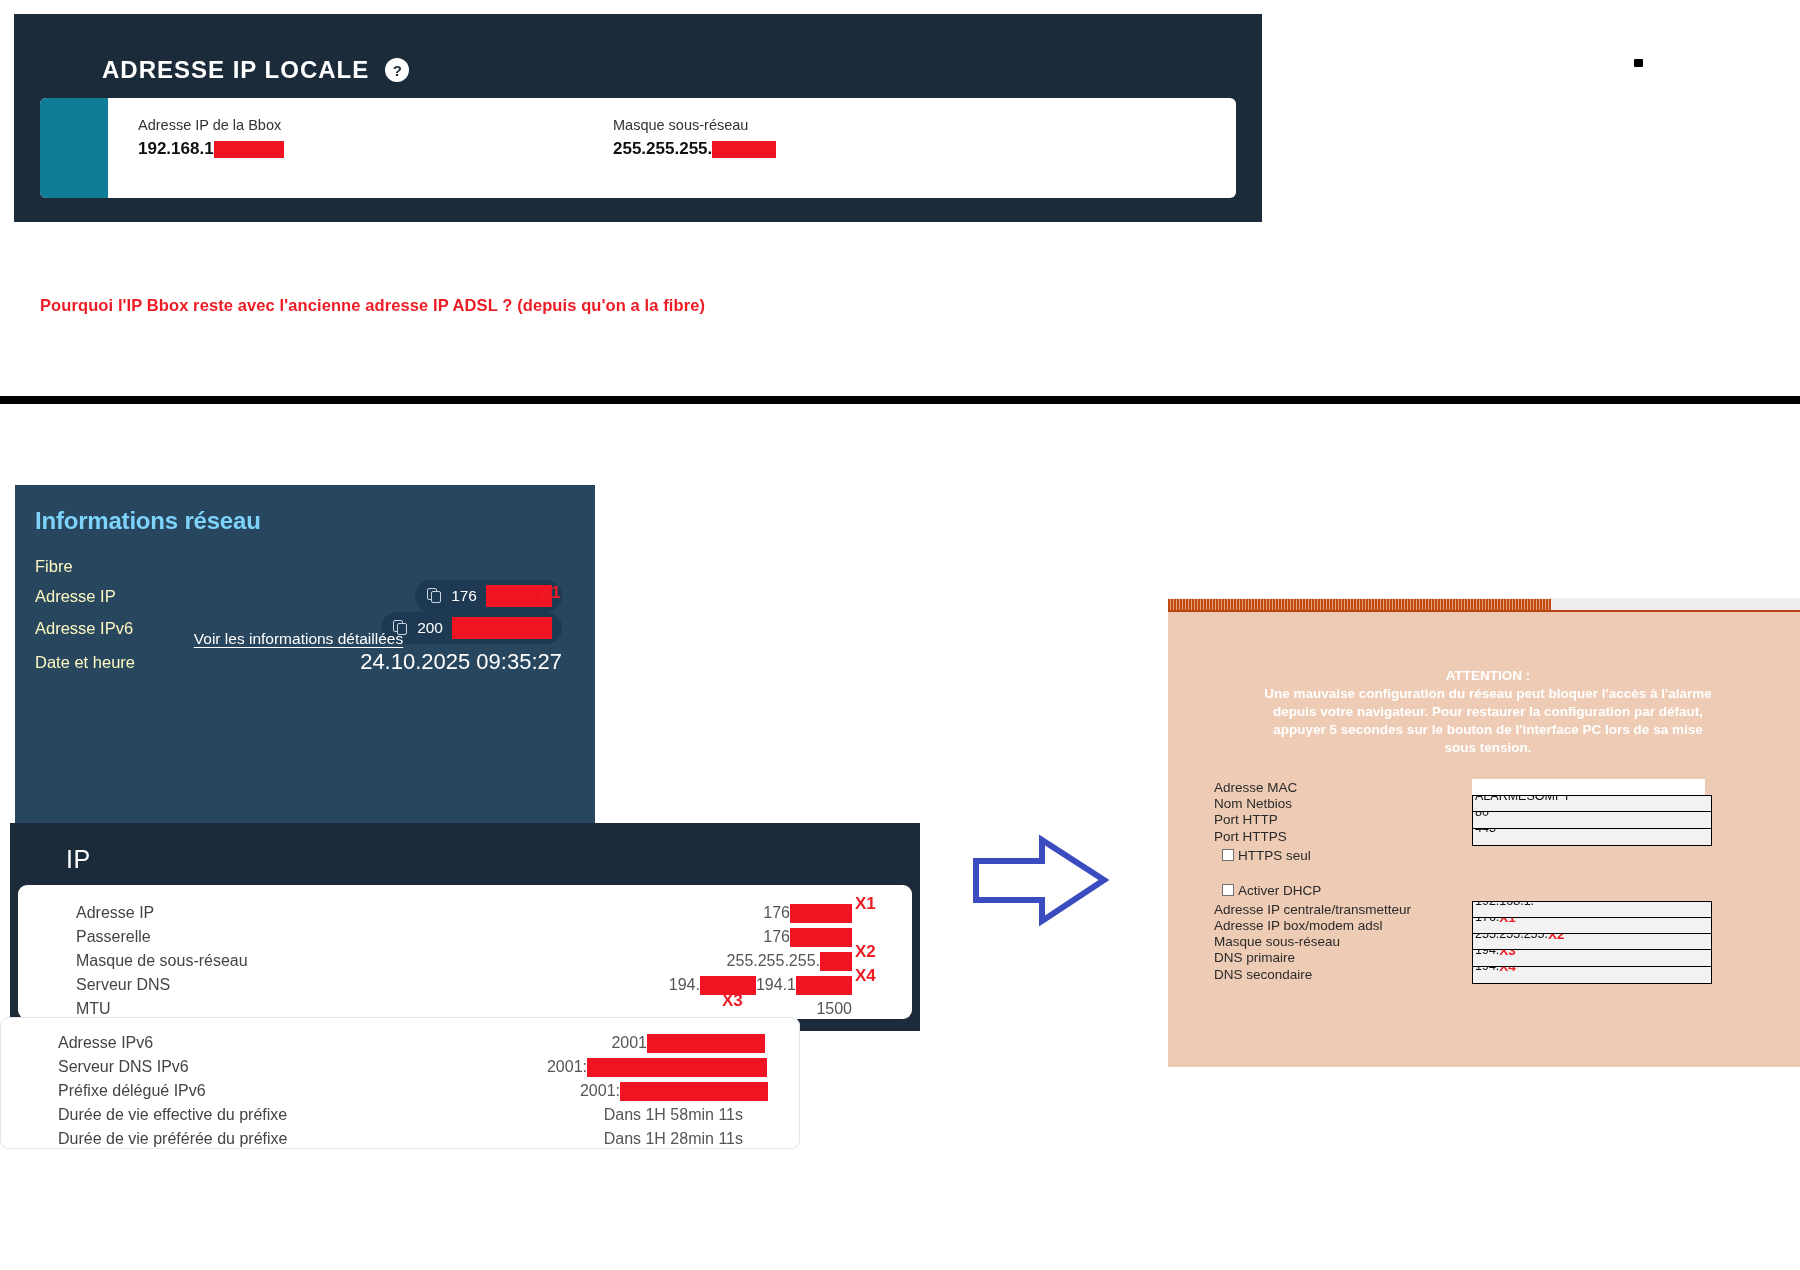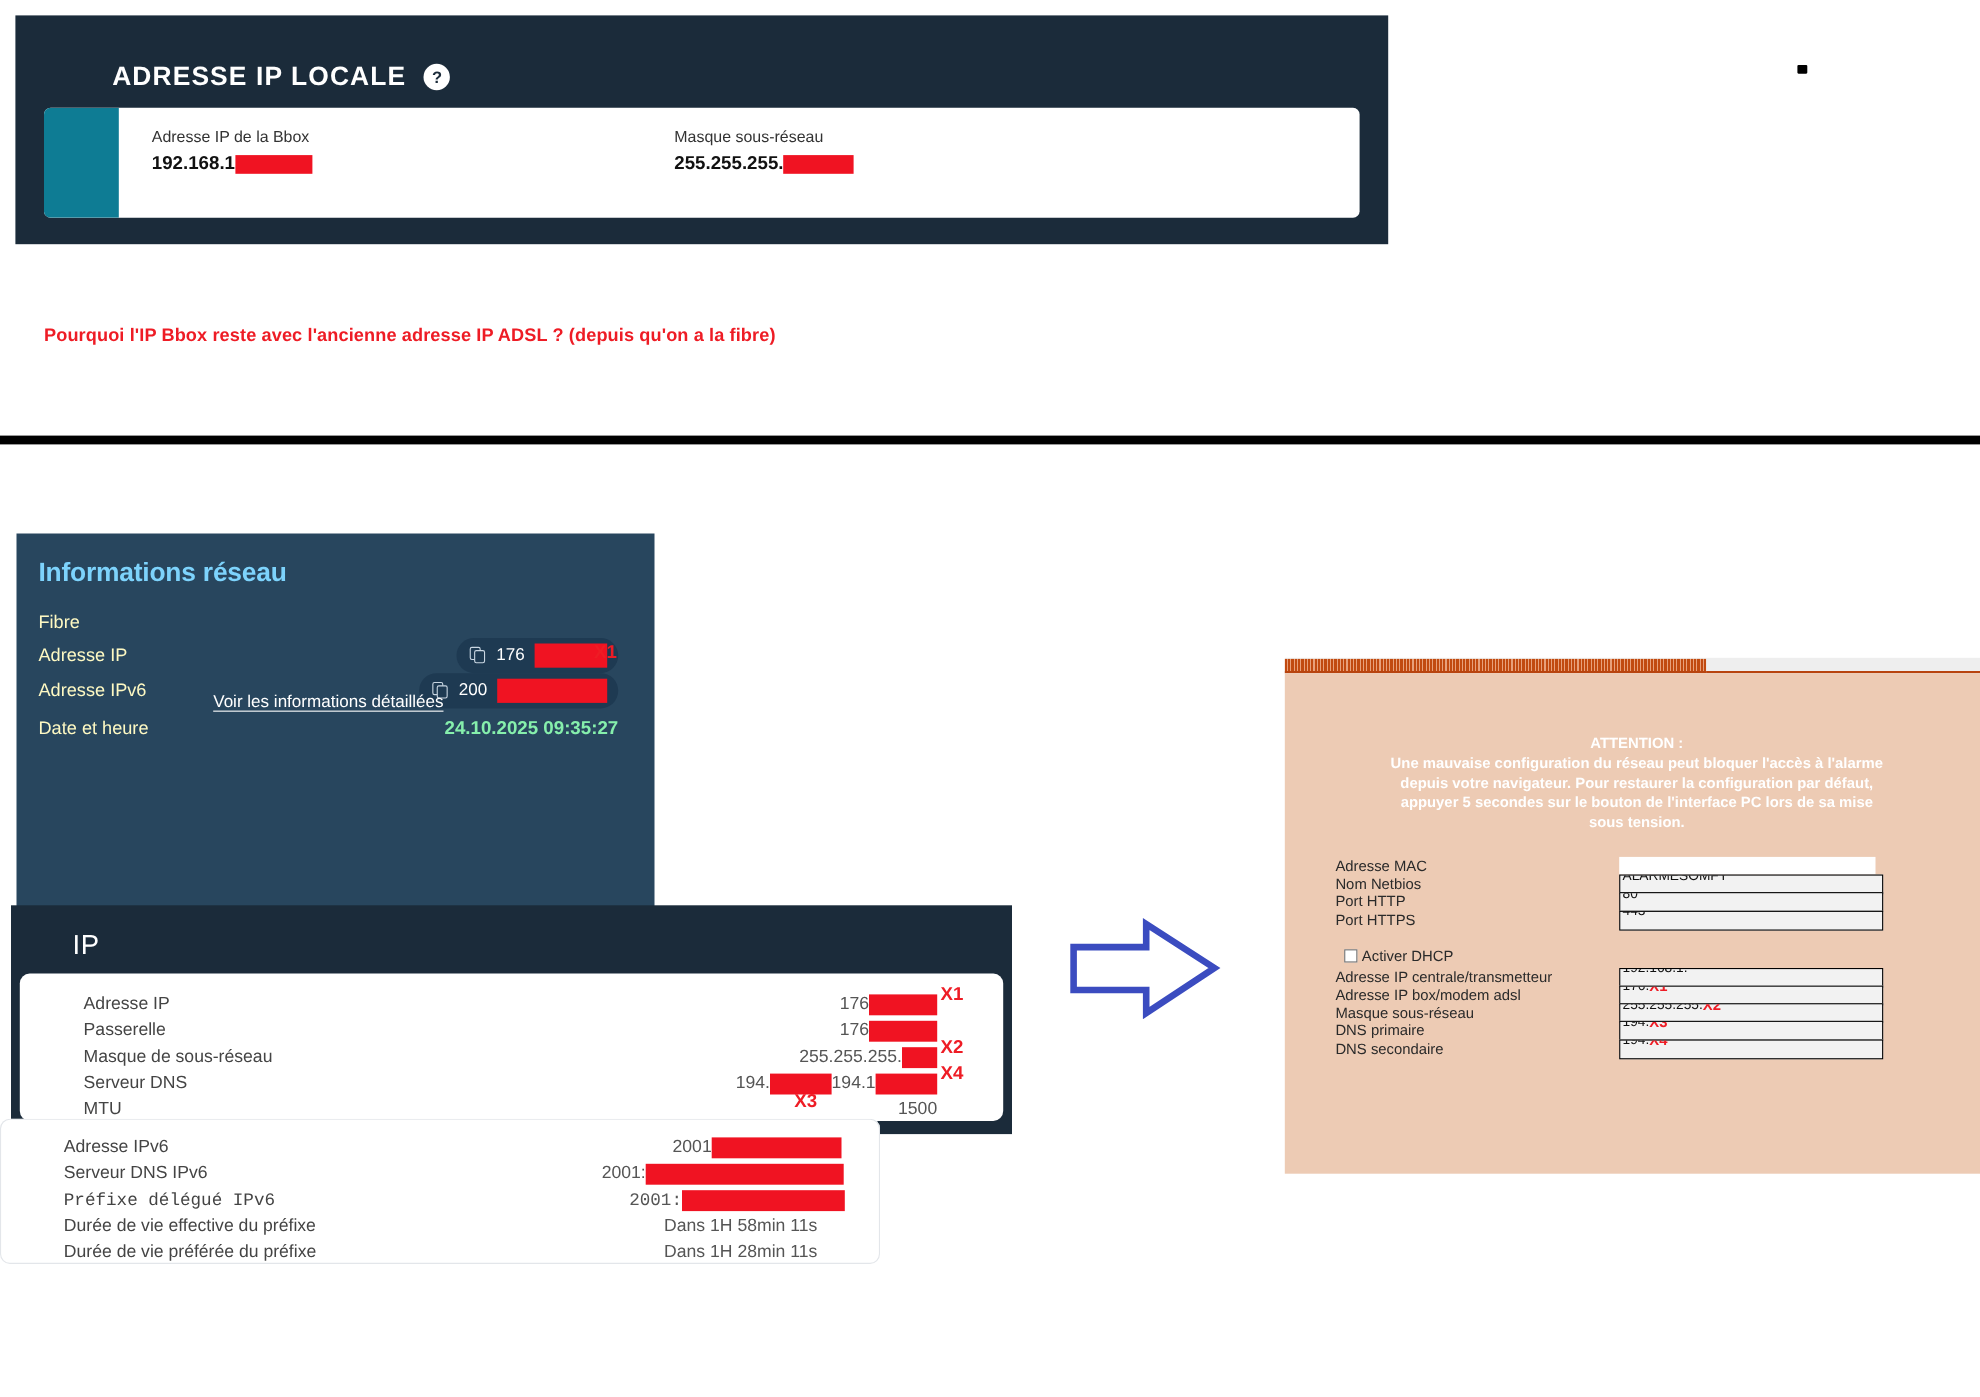--- a/index.html
+++ b/index.html
@@ -91,22 +91,22 @@
     padding:0 10px 0 12px;
   }
   .copy-icon{width:15px;height:16px;position:relative;flex:0 0 15px;}
   .copy-icon:before,.copy-icon:after{
     content:"";position:absolute;border:1.6px solid #c9d6e2;border-radius:2px;
   }
   .copy-icon:before{left:0;top:0;width:8px;height:10px;}
   .copy-icon:after{left:4px;top:3px;width:8px;height:10px;background:#1e3a52;}
   .ir-pill-text{color:#ffffff;font-size:15.5px;line-height:1;}
   .ir-value{
-    position:absolute;right:15px;top:0;color:#86efac;font-size:17px;
-    font-weight:bold;line-height:26px;white-space:nowrap;
+    position:absolute;right:15px;top:0;color:#ffffff;font-size:22px;
+    font-weight:normal;line-height:26px;white-space:nowrap;
   }
   #infores-link{
     position:absolute;left:0;right:13px;top:145px;text-align:center;
   }
   #infores-link span{
     color:#ffffff;font-size:15.5px;text-decoration:underline;
     text-underline-offset:3px;
   }
   .marker{
     position:absolute;color:#ee1c25;font-size:17px;font-weight:bold;
@@ -318,21 +318,21 @@
         <span class="redact" style="width:118px;height:19px;"></span>
     </span>
   </div>
   <div class="ip-row" style="top:38px;">
     <span class="ip-label">Serveur DNS IPv6</span>
     <span class="ip-value" style="right:33px;">
       <span>2001:</span>
         <span class="redact" style="width:180px;height:19px;"></span>
     </span>
   </div>
-  <div class="ip-row" style="top:62px;font-family:Liberation Mono, monospace;">
+  <div class="ip-row" style="top:62px;">
     <span class="ip-label">Préfixe délégué IPv6</span>
     <span class="ip-value" style="right:32px;">
       <span>2001:</span>
         <span class="redact" style="width:148px;height:19px;"></span>
     </span>
   </div>
   <div class="ip-row" style="top:86px;">
     <span class="ip-label">Durée de vie effective du préfixe</span>
     <span class="ip-value" style="right:57px;">Dans 1H 58min 11s</span>
   </div>
@@ -373,20 +373,24 @@
       </div>
       <div class="af-row">
         <span class="af-label">Port HTTP</span>
         <span class="af-input">80</span>
       </div>
       <div class="af-row">
         <span class="af-label">Port HTTPS</span>
         <span class="af-input">443</span>
       </div>
 
+      <div class="af-check-row" style="margin-top:3px;">
+        <span class="af-checkbox"></span>
+        <span class="af-check-label">HTTPS seul</span>
+      </div>
 
       <div class="af-check-row" style="margin-top:17px;">
         <span class="af-checkbox"></span>
         <span class="af-check-label">Activer DHCP</span>
       </div>
 
       <div class="af-row" style="margin-top:1px;">
         <span class="af-label">Adresse IP centrale/transmetteur</span>
         <span class="af-input">
           <span>192.168.1.</span>

